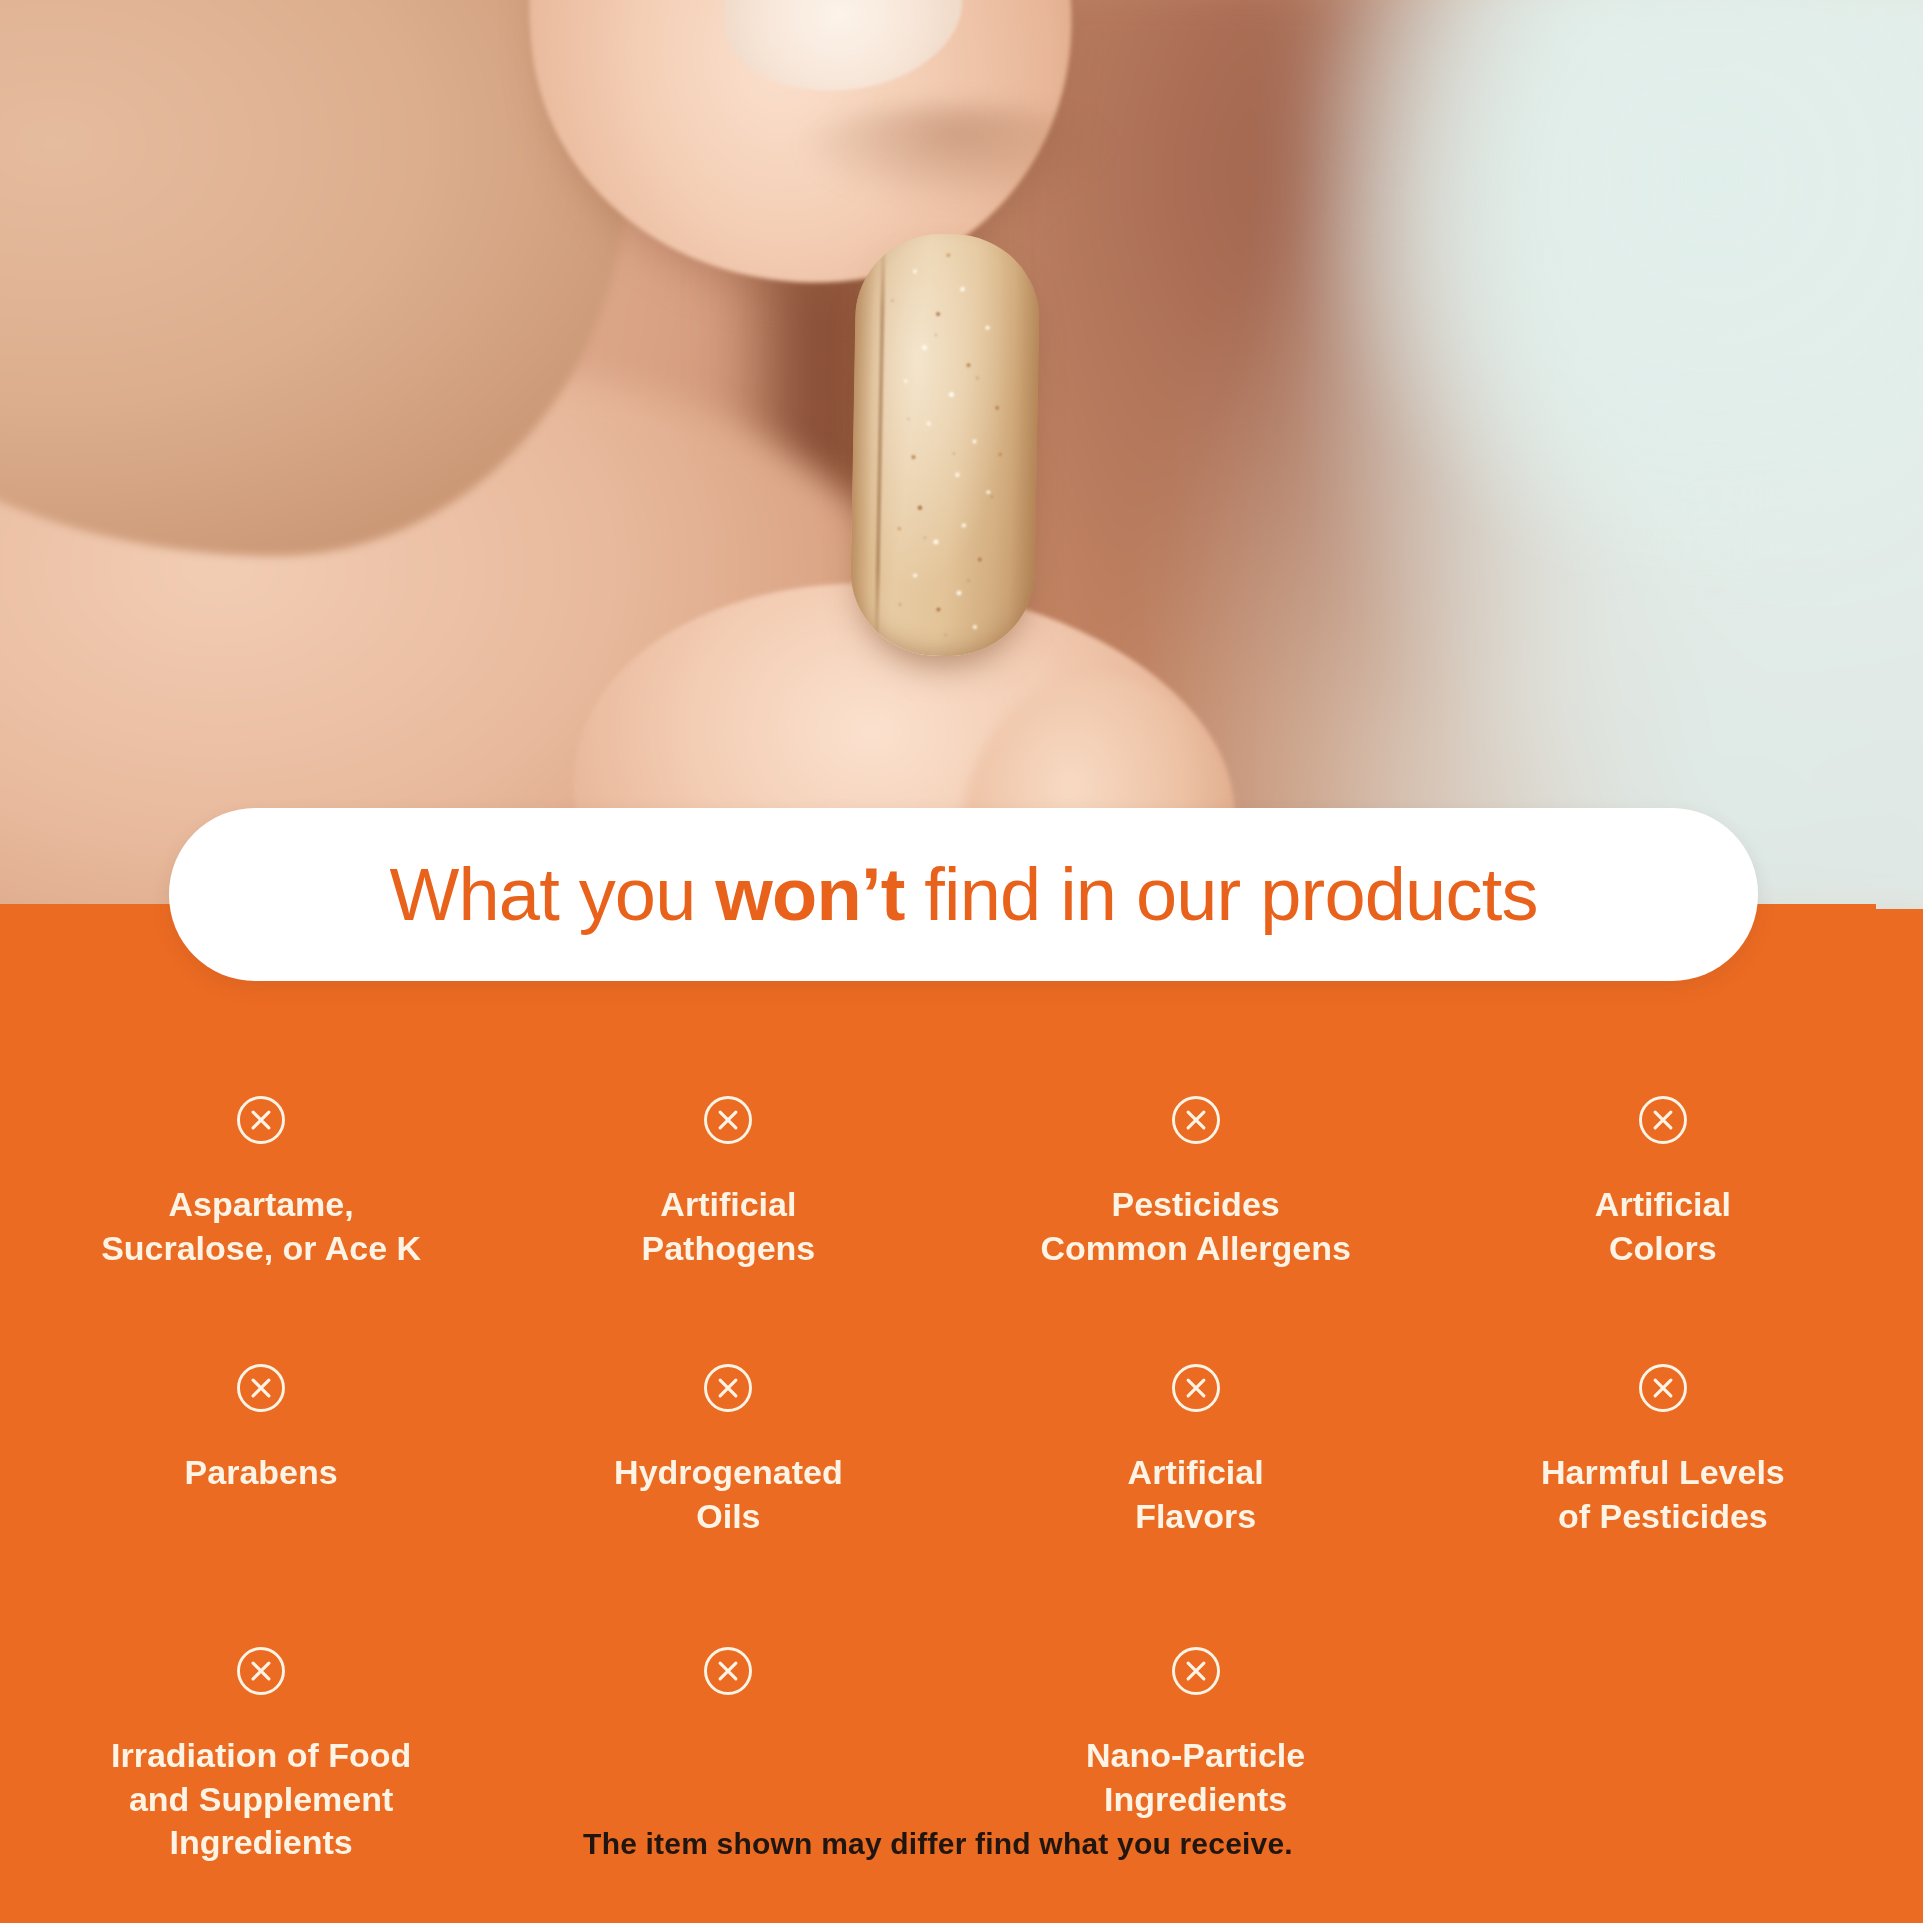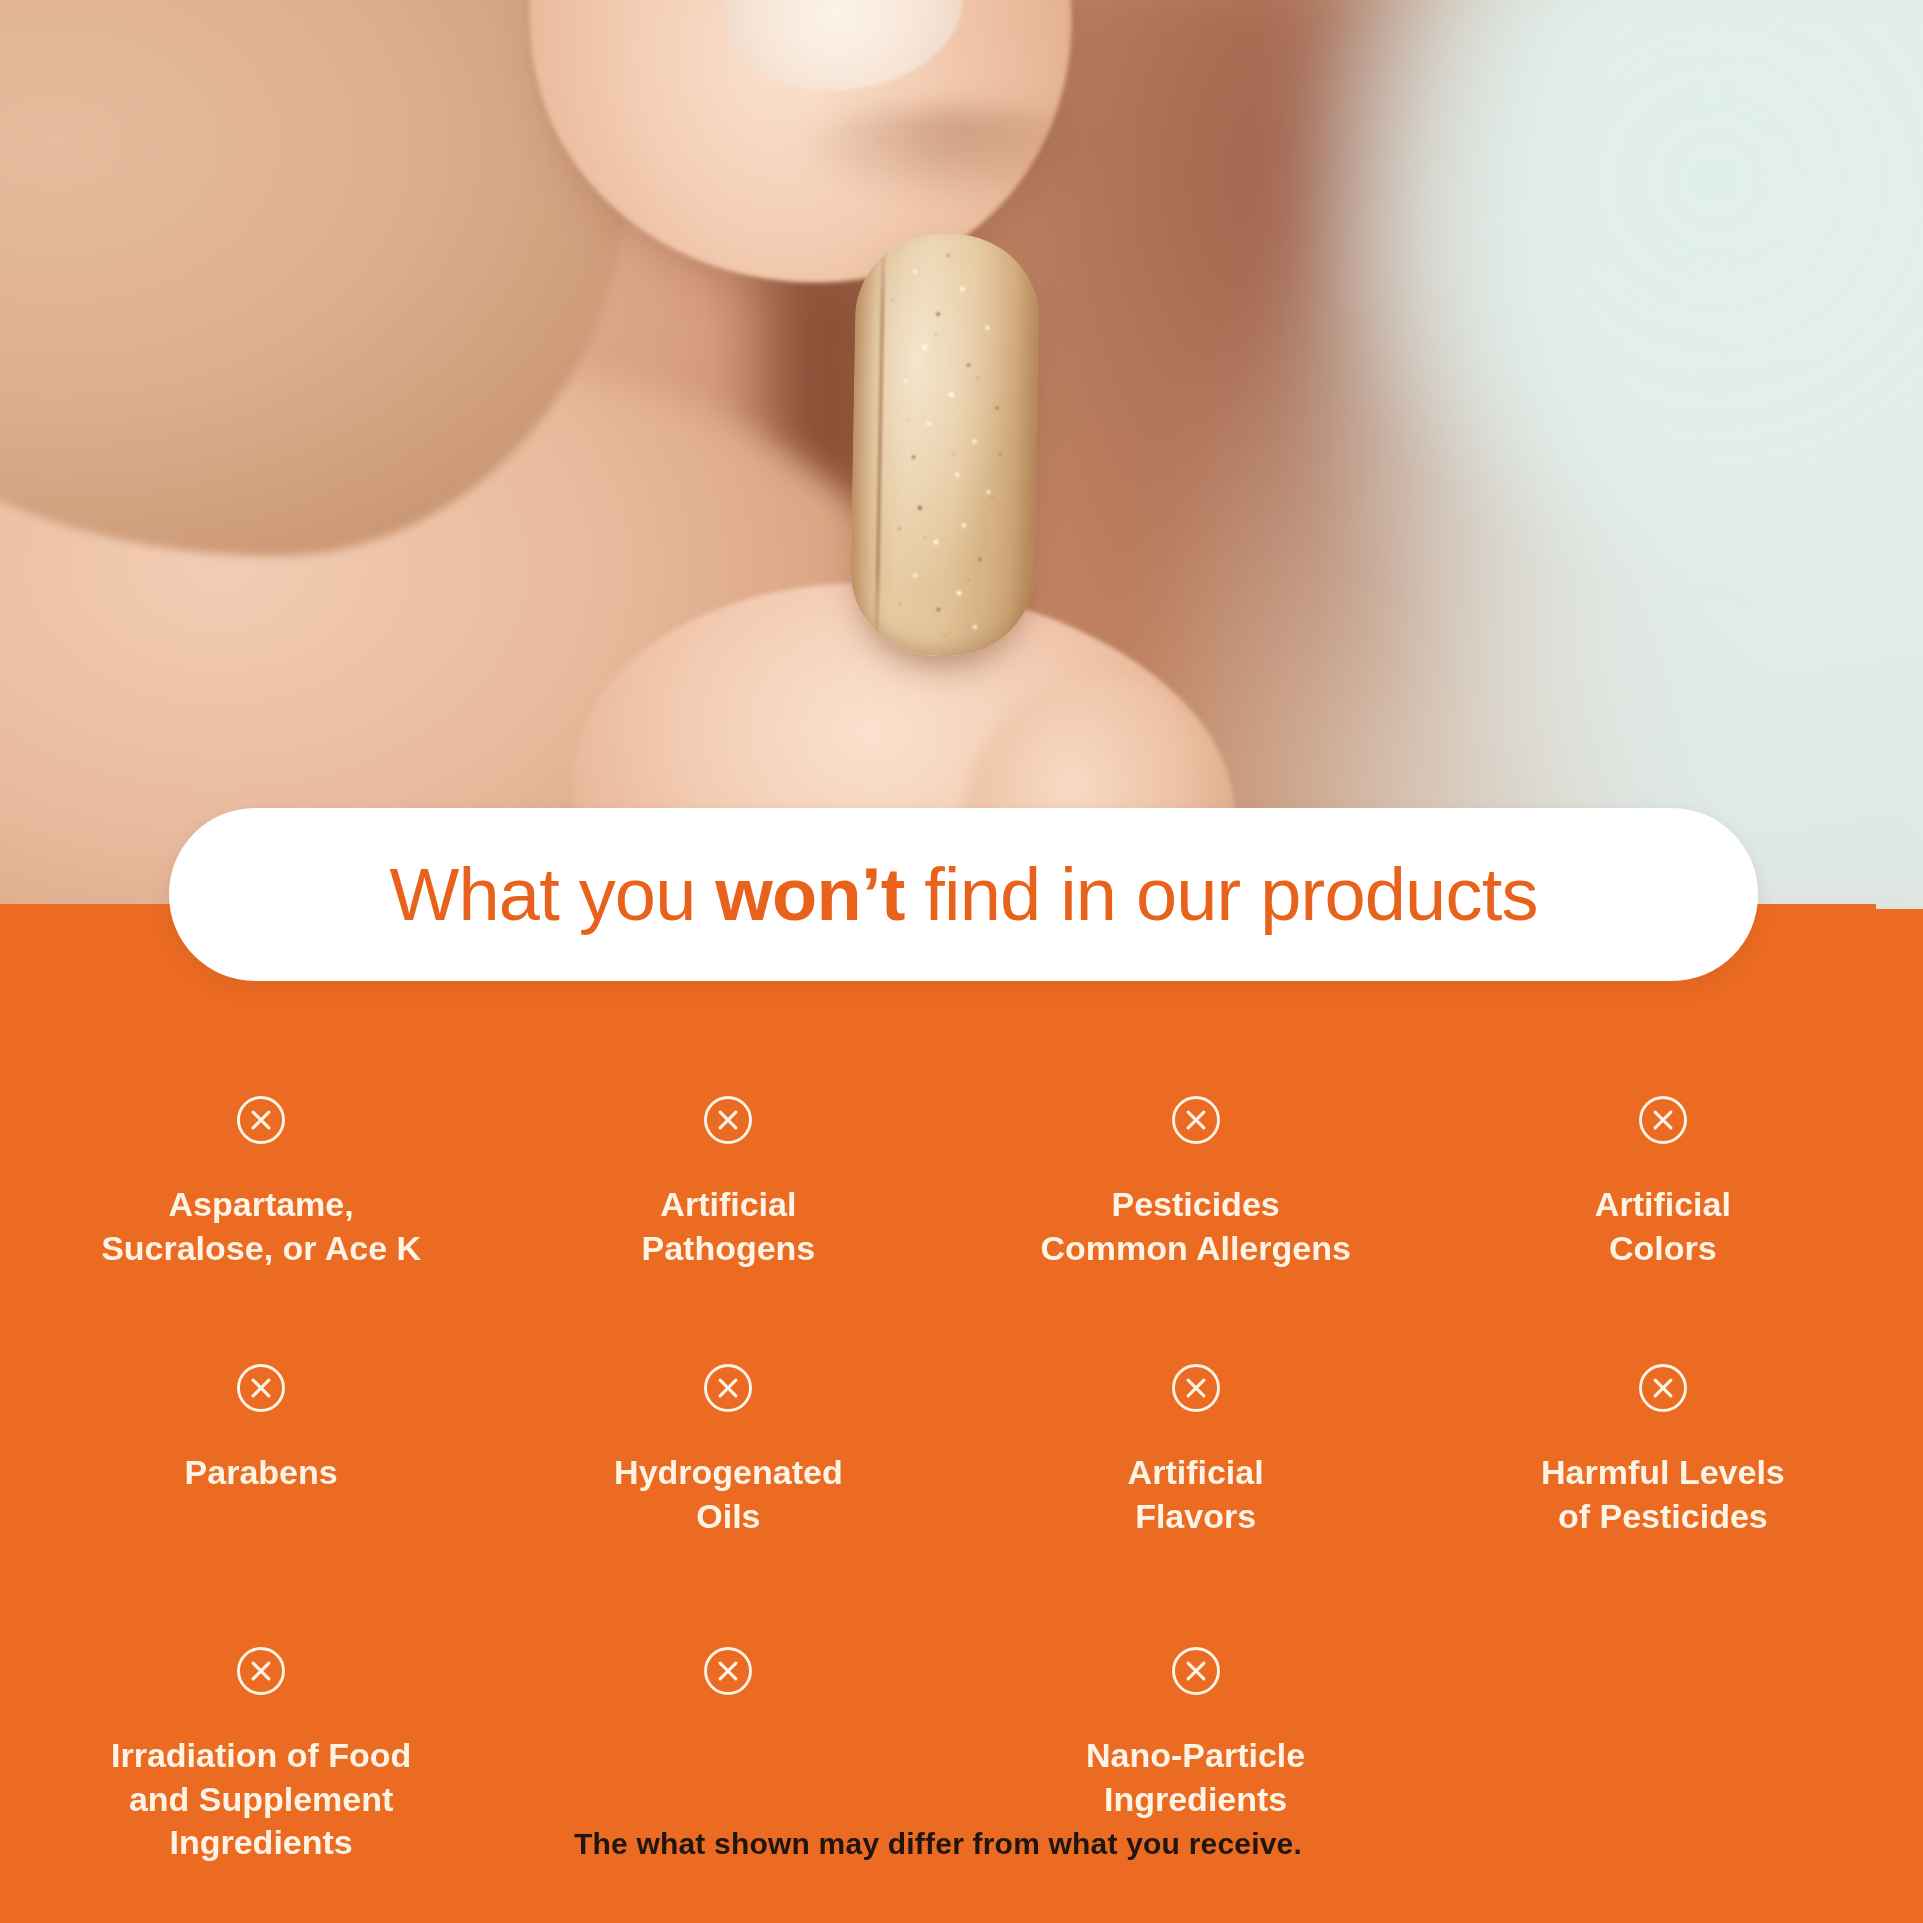--- a/index.html
+++ b/index.html
@@ -365,15 +365,15 @@
       <div class="cell row-h3">
         <span class="x-icon"><svg viewBox="0 0 48 48" fill="none" xmlns="http://www.w3.org/2000/svg">
             <circle cx="24" cy="24" r="20" stroke="#FDF4E6" stroke-width="2.6"></circle>
             <path d="M17 17 L31 31 M31 17 L17 31" stroke="#FDF4E6" stroke-width="2.8" stroke-linecap="round"></path>
           </svg></span>
         <div class="cell-label">Nano-Particle
 Ingredients</div>
       </div>
     </div>
 
-  <div id="footnote">The what shown may differ from what you receive.</div>
+  <div id="footnote">The item shown may differ find what you receive.</div>
 </div>
 
 
 </body></html>

